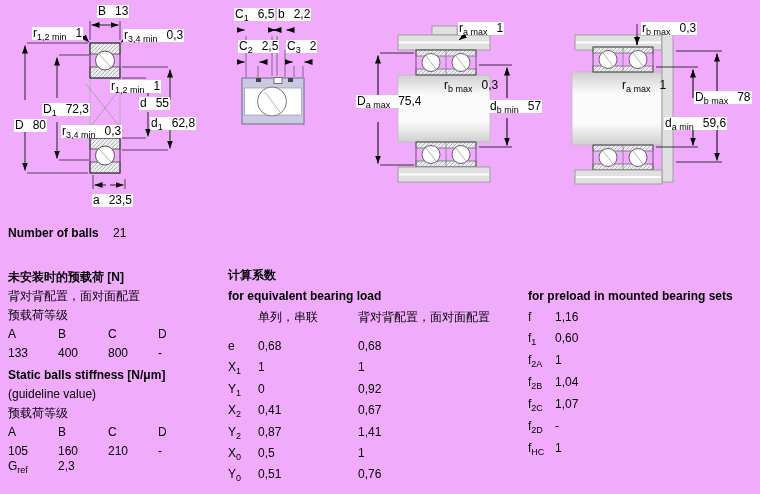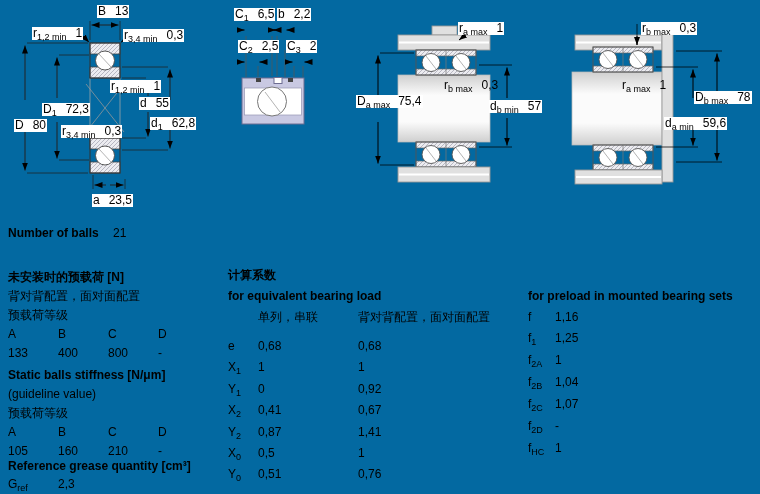--- a/index.html
+++ b/index.html
@@ -1,16 +1,16 @@
 <!DOCTYPE html>
 <html><head>
 <meta charset="utf-8">
 <style>
   html,body{margin:0;padding:0;background:#fff;}
-  #page{position:relative;width:760px;height:494px;background:#0369a1;
+  #page{position:relative;width:760px;height:494px;background:#f0abfc;
         font-family:"Liberation Sans","DejaVu Sans",sans-serif;font-size:12px;color:#000;overflow:hidden;}
   .dim{position:absolute;white-space:nowrap;background:#fff;padding:0 1px;line-height:13px;}
   .dim.nobg{background:transparent;}
   .dim sub{font-size:9px;line-height:0;}
   .dim .val{margin-left:9px;}
   .tbl{position:absolute;line-height:19px;}
   .b{font-weight:bold;}
   .lab{display:inline-block;width:105px;}
   .c4{display:inline-block;width:50px;}
   .calcrow .rl{display:inline-block;width:30px;}
@@ -236,41 +236,40 @@
 
   <div class="tbl" style="left:8px;top:366px">
     <div class="b">Static balls stiffness [N/μm]</div>
     <div>(guideline value)</div>
     <div>预载荷等级</div>
     <div><span class="c4">A</span><span class="c4">B</span><span class="c4">C</span><span class="c4">D</span></div>
     <div><span class="c4">105</span><span class="c4">160</span><span class="c4">210</span><span class="c4">-</span></div>
   </div>
 
   <div class="tbl" style="left:8px;top:457px;line-height:18px">
-    <div class="b">Reference grease quantity [cm³]</div>
     <div><span style="display:inline-block;width:50px"><span>G</span><sub>ref</sub></span><span>2,3</span></div>
   </div>
 
   <div class="tbl" style="left:228px;top:267px;line-height:17px">
     <div class="b" style="margin-bottom:4px">计算系数</div>
     <div class="b" style="margin-bottom:4px">for equivalent bearing load</div>
     <div class="calcrow" style="margin-bottom:12px"><span class="rl"></span><span class="v1">单列，串联</span><span>背对背配置，面对面配置</span></div>
     <div class="calcrow"><span class="rl"><span>e</span><sub></sub></span><span class="v1">0,68</span><span>0,68</span></div>
     <div class="calcrow"><span class="rl"><span>X</span><sub>1</sub></span><span class="v1">1</span><span>1</span></div>
     <div class="calcrow"><span class="rl"><span>Y</span><sub>1</sub></span><span class="v1">0</span><span>0,92</span></div>
     <div class="calcrow"><span class="rl"><span>X</span><sub>2</sub></span><span class="v1">0,41</span><span>0,67</span></div>
     <div class="calcrow"><span class="rl"><span>Y</span><sub>2</sub></span><span class="v1">0,87</span><span>1,41</span></div>
     <div class="calcrow"><span class="rl"><span>X</span><sub>0</sub></span><span class="v1">0,5</span><span>1</span></div>
     <div class="calcrow"><span class="rl"><span>Y</span><sub>0</sub></span><span class="v1">0,51</span><span>0,76</span></div>
   </div>
 
   <div class="tbl" style="left:528px;top:288px;line-height:17.5px">
     <div class="b" style="margin-bottom:3px">for preload in mounted bearing sets</div>
     <div class="prerow"><span class="rl"><span>f</span><sub></sub></span><span>1,16</span></div>
-    <div class="prerow"><span class="rl"><span>f</span><sub>1</sub></span><span>1,25</span></div>
+    <div class="prerow"><span class="rl"><span>f</span><sub>1</sub></span><span>0,60</span></div>
     <div class="prerow"><span class="rl"><span>f</span><sub>2A</sub></span><span>1</span></div>
     <div class="prerow"><span class="rl"><span>f</span><sub>2B</sub></span><span>1,04</span></div>
     <div class="prerow"><span class="rl"><span>f</span><sub>2C</sub></span><span>1,07</span></div>
     <div class="prerow"><span class="rl"><span>f</span><sub>2D</sub></span><span>-</span></div>
     <div class="prerow"><span class="rl"><span>f</span><sub>HC</sub></span><span>1</span></div>
   </div>
 
 </div>
 
 </body></html>

